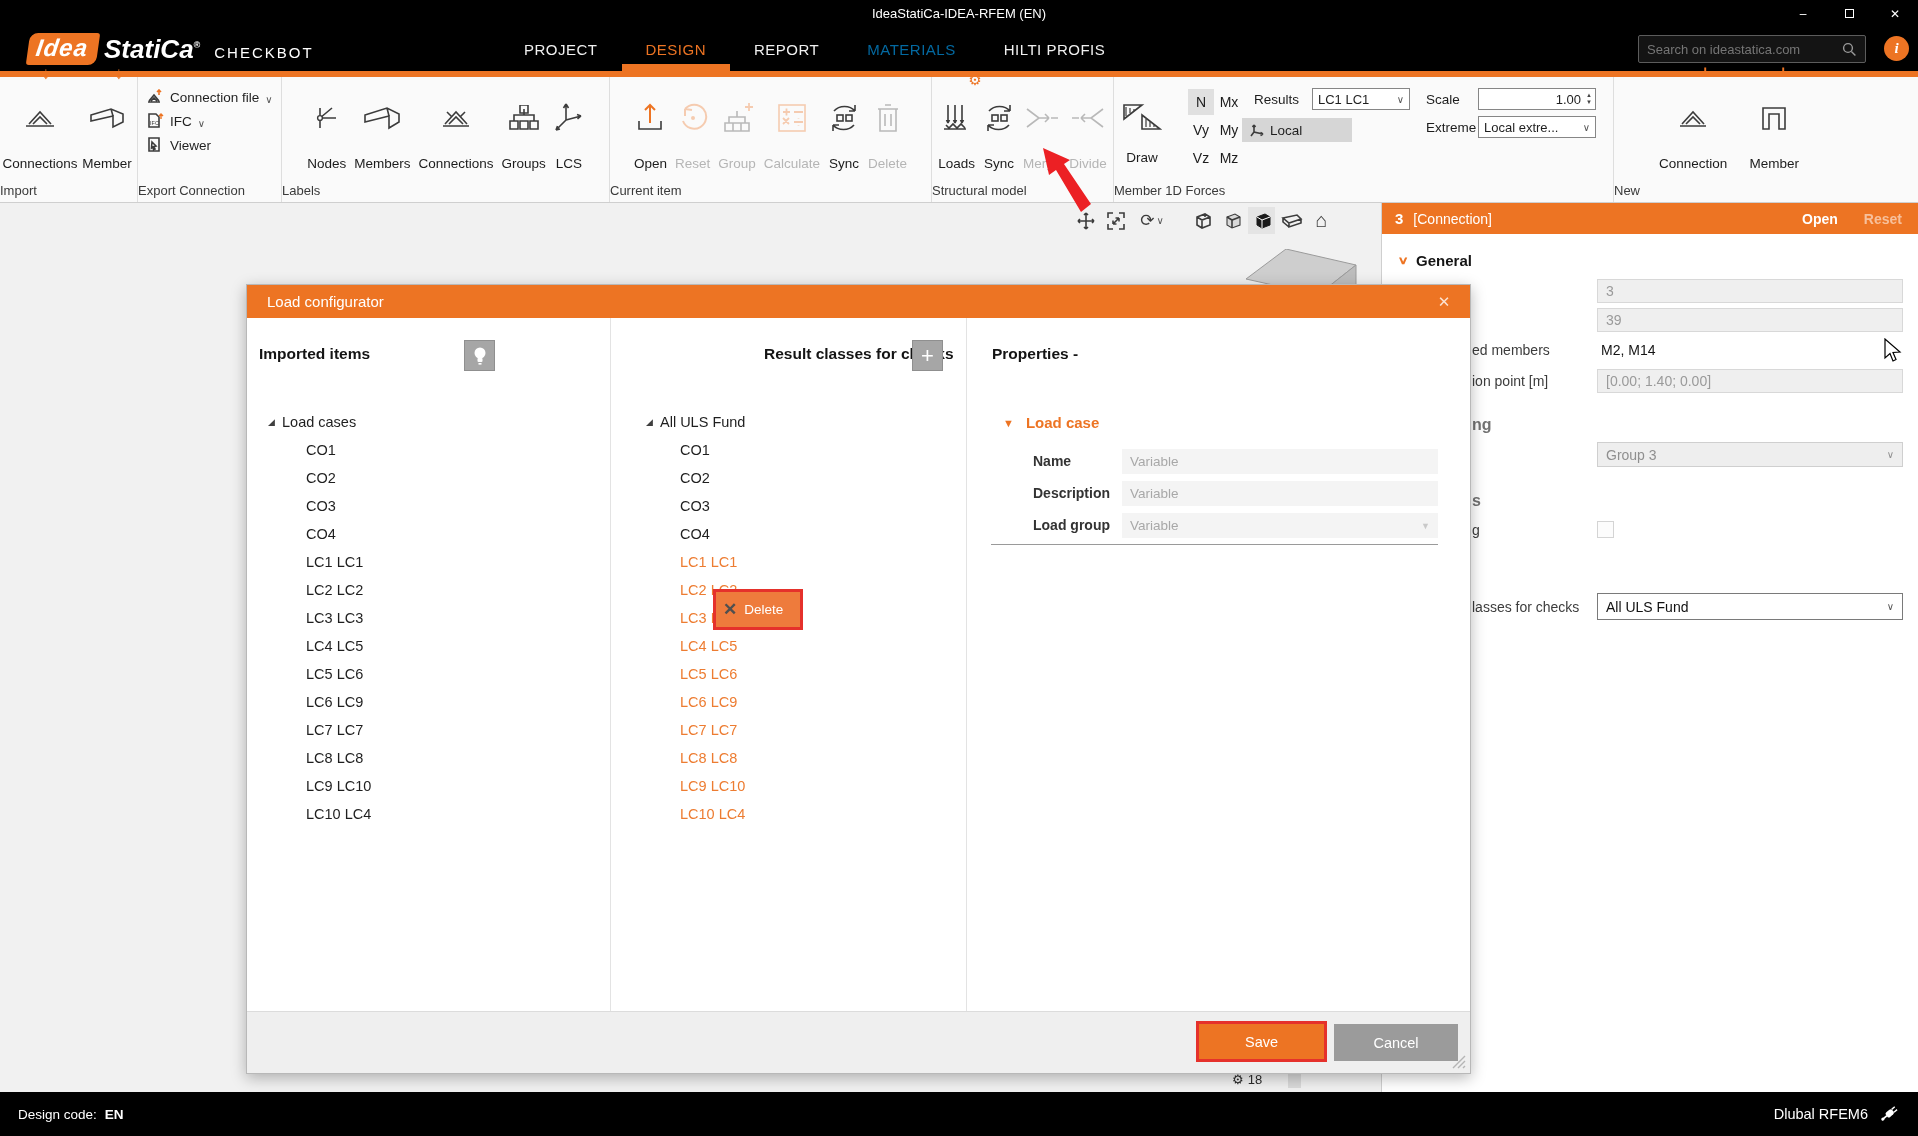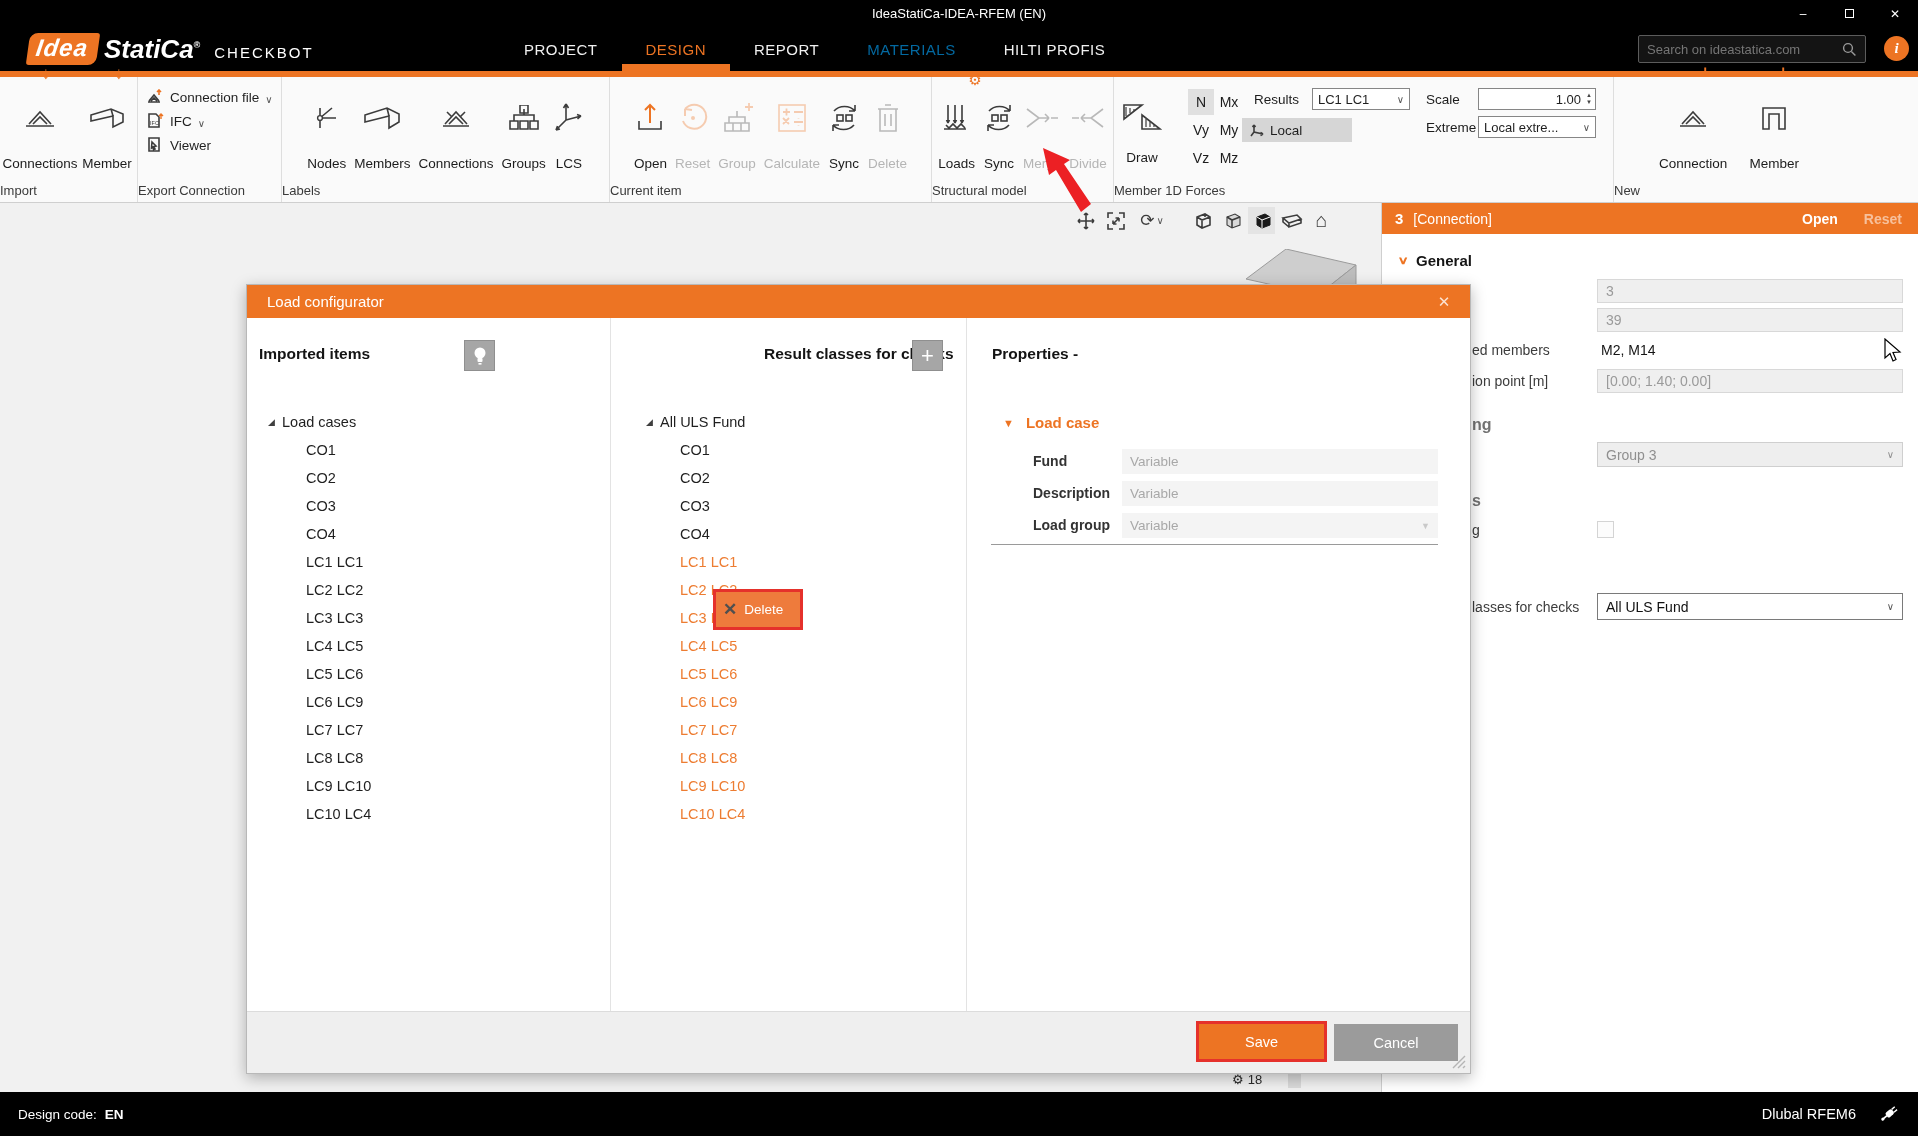--- a/index.html
+++ b/index.html
@@ -163,21 +163,21 @@
              align-items:center; justify-content:center; }
   .cancelbtn { position:absolute; left:1087px; top:12px; width:124px; height:37px; background:#9B9B9B;
                color:#fff; font-size:14.5px; display:flex; align-items:center; justify-content:center; }
   .grip { position:absolute; right:4px; bottom:4px; }
 
   
   .statusbar { position:absolute; left:0; top:1092px; width:1918px; height:44px; background:#000;
                display:flex; align-items:center; color:#fff; }
   .sb-label { font-size:13.5px; margin-left:18px; }
   .sb-code { font-size:13.5px; font-weight:bold; margin-left:8px; }
-  .sb-right { margin-left:auto; display:flex; align-items:center; gap:22px; margin-right:18px; }
+  .sb-right { margin-left:auto; display:flex; align-items:center; gap:10px; margin-right:18px; }
   .sb-plugin { font-size:14.5px; }
 
   .cursor { position:absolute; left:1884px; top:338px; z-index:70; }
 </style>
 </head>
 <body>
 
 <div class="titlebar">
   <div class="wtitle">IdeaStatiCa-IDEA-RFEM (EN)</div>
   <div class="winbtns">
@@ -650,21 +650,21 @@
       <span class="dt">Delete</span>
     </div>
 
     <div class="dcol dcol3">
       <div class="dcol-h" style="left:25px">Properties -</div>
     </div>
     <div class="props-sec">
       <span class="tri">▼</span>
       <span>Load case</span>
     </div>
-    <div class="prow-label" style="top:135px">Fund</div>
+    <div class="prow-label" style="top:135px">Name</div>
     <div class="pfield" style="top:131px">
         <span>Variable</span>
       </div>
     <div class="prow-label" style="top:167px">Description</div>
     <div class="pfield" style="top:163px">
         <span>Variable</span>
       </div>
     <div class="prow-label" style="top:199px">Load group</div>
     <div class="pfield" style="top:195px">
       <span>Variable</span>

